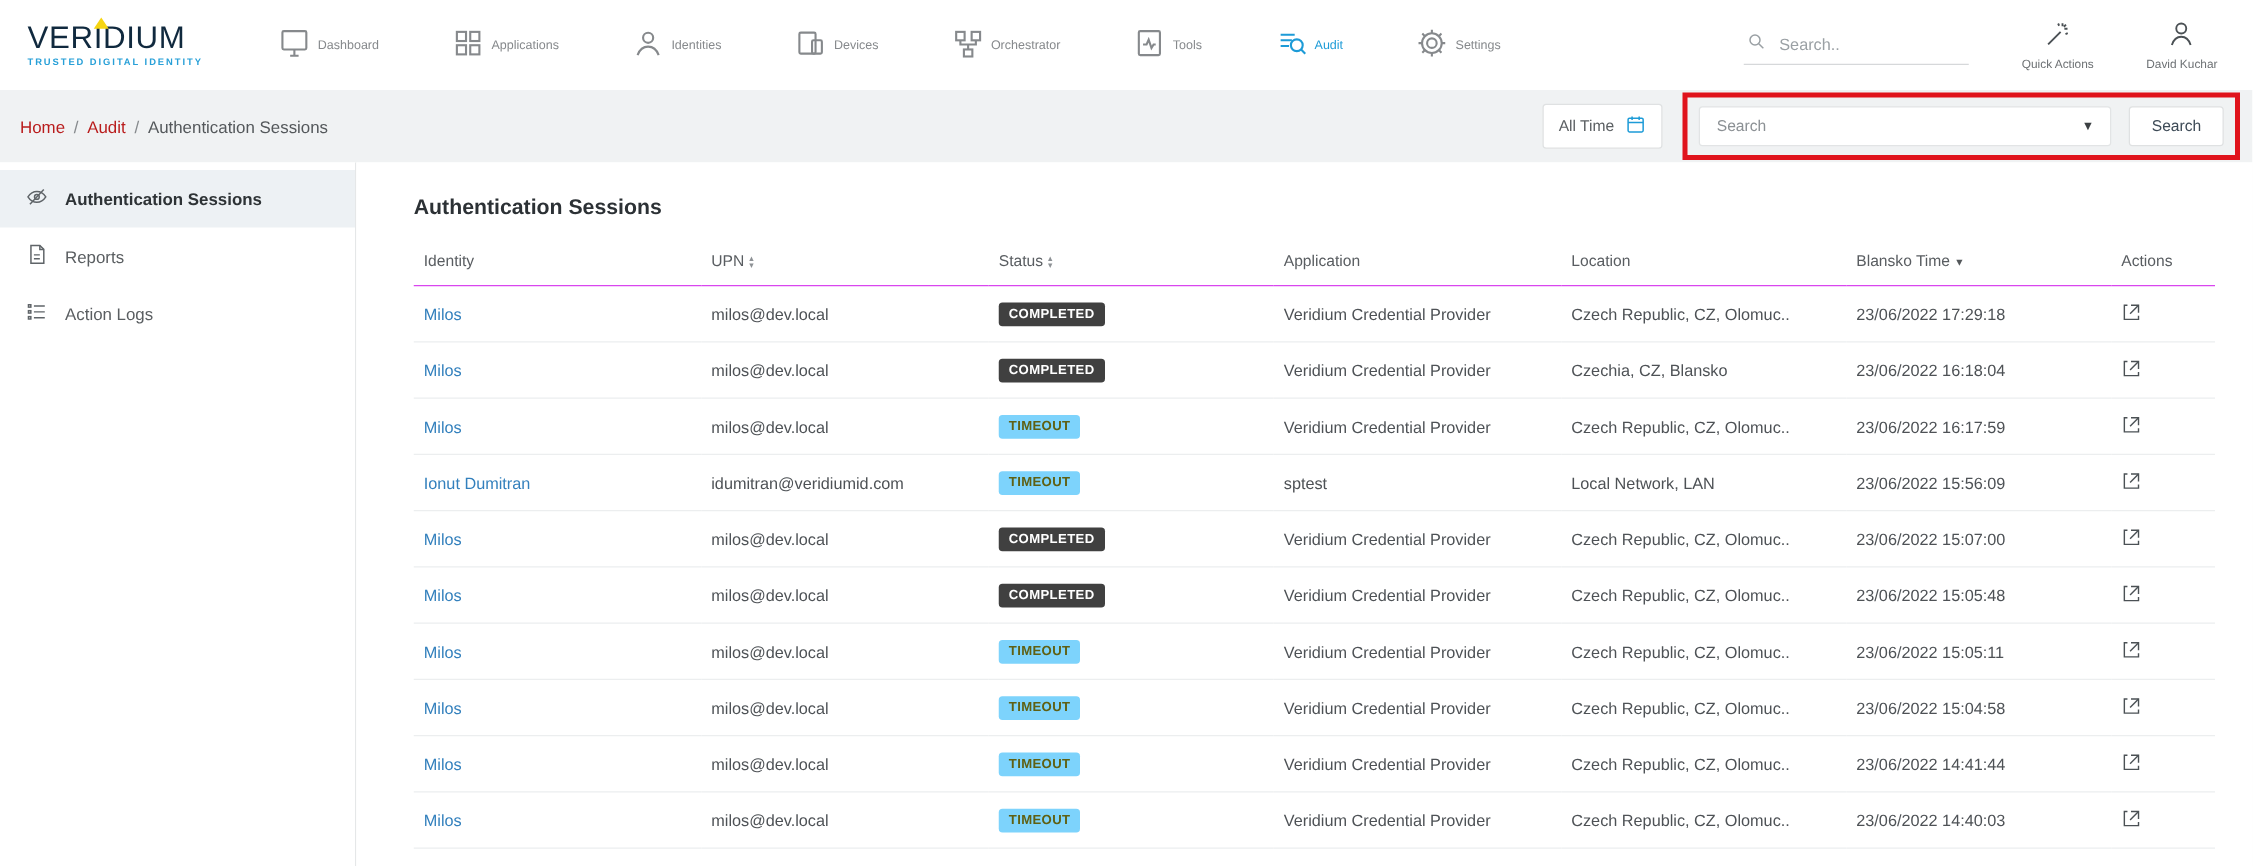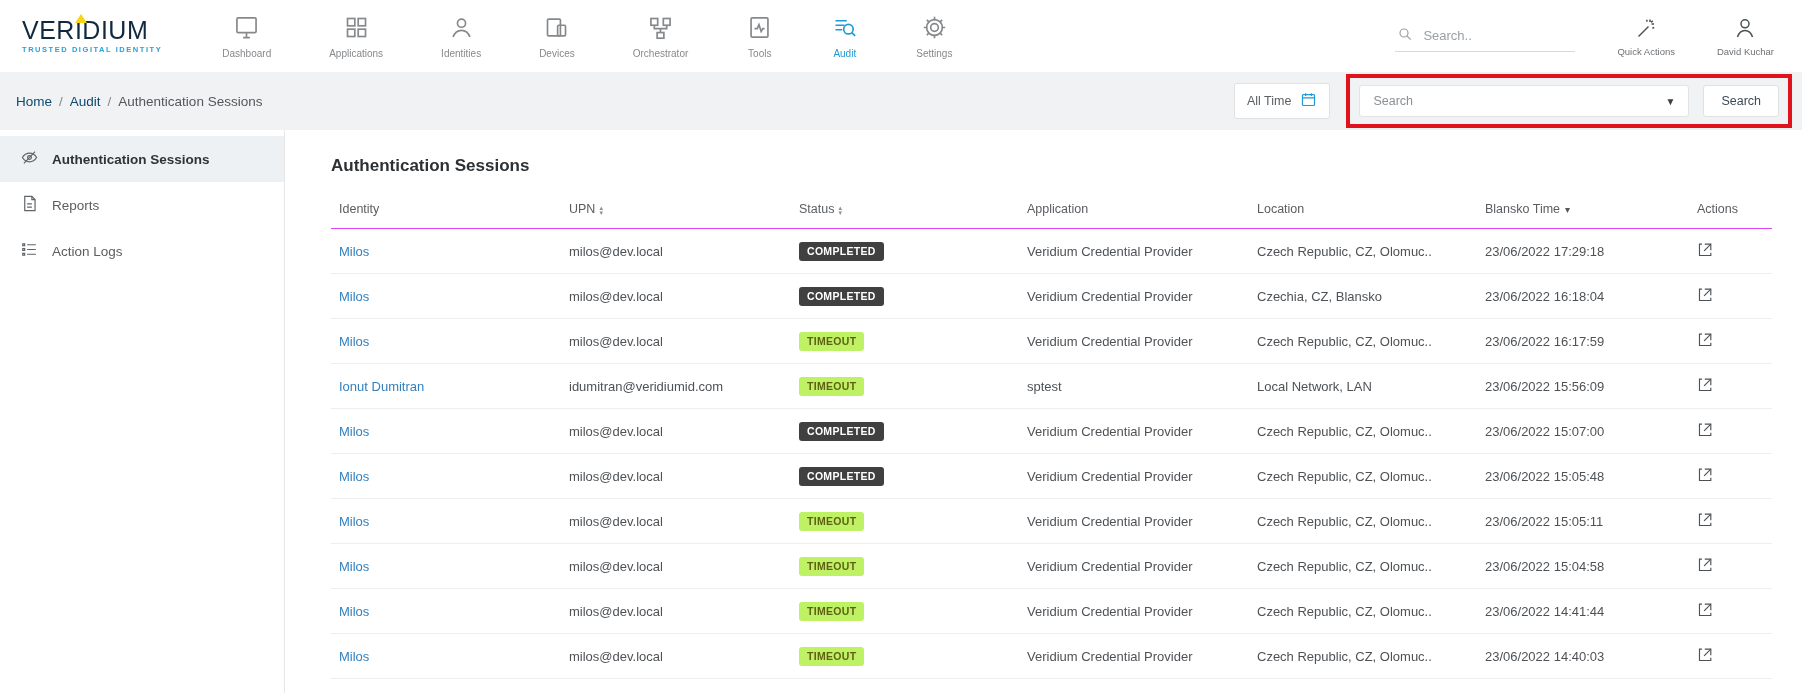--- a/index.html
+++ b/index.html
@@ -8,40 +8,40 @@
 
   
   .topbar { height:72px; display:flex; align-items:center; padding:0 28px 0 22px; background:#fff; }
   .logo { position:relative; cursor:pointer; margin-right:34px; }
   .logo-text { font-size:25px; font-weight:400; color:#10293e; letter-spacing:.5px; line-height:1; }
   .logo-tri { position:absolute; top:-4px; left:53px; width:0; height:0;
     border-left:6px solid transparent; border-right:6px solid transparent; border-bottom:9px solid #f6d512; }
   .logo-tagline { font-size:7.5px; font-weight:700; color:#28a0d8; letter-spacing:1.55px; margin-top:2px; }
 
   .mainnav { display:flex; gap:58px; margin-left:26px; }
-  .nav-item { display:flex; flex-direction:column; align-items:center; gap:5px;
+  .nav-item { display:flex; flex-direction:row; align-items:center; gap:5px;
     color:#86898c; font-size:10px; cursor:pointer; text-decoration:none; }
   .nav-item svg { width:27px; height:27px; stroke:currentColor; fill:none; stroke-width:1.5; }
   .nav-item.active { color:#1d9bd7; }
 
   .topbar-right { margin-left:auto; display:flex; align-items:center; gap:42px; }
   .global-search { display:flex; align-items:center; gap:10px; border-bottom:1px solid #d6d8da;
     padding:5px 2px; width:180px; }
   .global-search svg { width:16px; height:16px; stroke:#9aa0a4; fill:none; stroke-width:1.8; }
   .global-search input { border:none; outline:none; font-size:13px; color:#6d7174; width:130px;
     font-family:"Liberation Sans", sans-serif; background:transparent; }
   .global-search input::placeholder { color:#9aa0a4; }
   .top-action { display:flex; flex-direction:column; align-items:center; gap:4px;
     font-size:9.5px; color:#6d7174; cursor:pointer; }
   .top-action svg { width:24px; height:24px; stroke:#4b5155; fill:none; stroke-width:1.5; }
 
   
   .crumbbar { height:58px; background:#f0f2f3; display:flex; align-items:center; padding:0 10px 0 16px; }
   .breadcrumb { font-size:13.5px; display:flex; gap:7px; align-items:center; }
-  .breadcrumb a { color:#0c4a6e; text-decoration:none; cursor:pointer; }
+  .breadcrumb a { color:#b91c1c; text-decoration:none; cursor:pointer; }
   .crumb-sep { color:#85898c; }
   .crumb-current { color:#54585b; }
 
   .filter-area { margin-left:auto; display:flex; align-items:center; gap:16px; }
   .time-filter { background:#fff; border:1px solid #dfe1e2; border-radius:3px; padding:7px 12px;
     display:flex; align-items:center; gap:9px; font-size:12.5px; color:#5c6063; cursor:pointer;
     font-family:"Liberation Sans", sans-serif; }
   .time-filter svg { width:17px; height:17px; stroke:#1d9bd7; fill:none; stroke-width:1.7; }
 
   .highlight-box { display:flex; align-items:center; gap:14px; border:4px solid #e0131c; padding:7px 9px; }
@@ -69,21 +69,21 @@
   td { padding:12px 8px; border-bottom:1px solid #eceeef; }
   td a { color:#3380bd; text-decoration:none; cursor:pointer; }
   th.actions-col, td.actions-cell { text-align:left; padding-right:14px; }
   .sort-2 { display:inline-flex; flex-direction:column; vertical-align:middle; margin-left:4px;
     font-size:7px; line-height:5px; color:#8d9195; }
   .sort-down { margin-left:5px; color:#54585b; font-size:10px; }
 
   .badge { display:inline-block; padding:3px 8px 4px; border-radius:3px; font-size:10.5px;
     font-weight:700; letter-spacing:.3px; }
   .badge.green { background:#404040; color:#fff;text-align:right; }
-  .badge.yellow { background:#bef264; color:#5f6013; }
+  .badge.yellow { background:#7dd3fc; color:#5f6013; }
 
   .action-icon { cursor:pointer; display:inline-block; }
   .action-icon svg { width:17px; height:17px; stroke:#4b5155; fill:none; stroke-width:1.6; }
 
   .table-footer { display:flex; justify-content:space-between; align-items:center;
     padding:18px 6px 0 2px; font-size:13.5px; color:#54585b; }
 </style>
 </head>
 <body>
 

